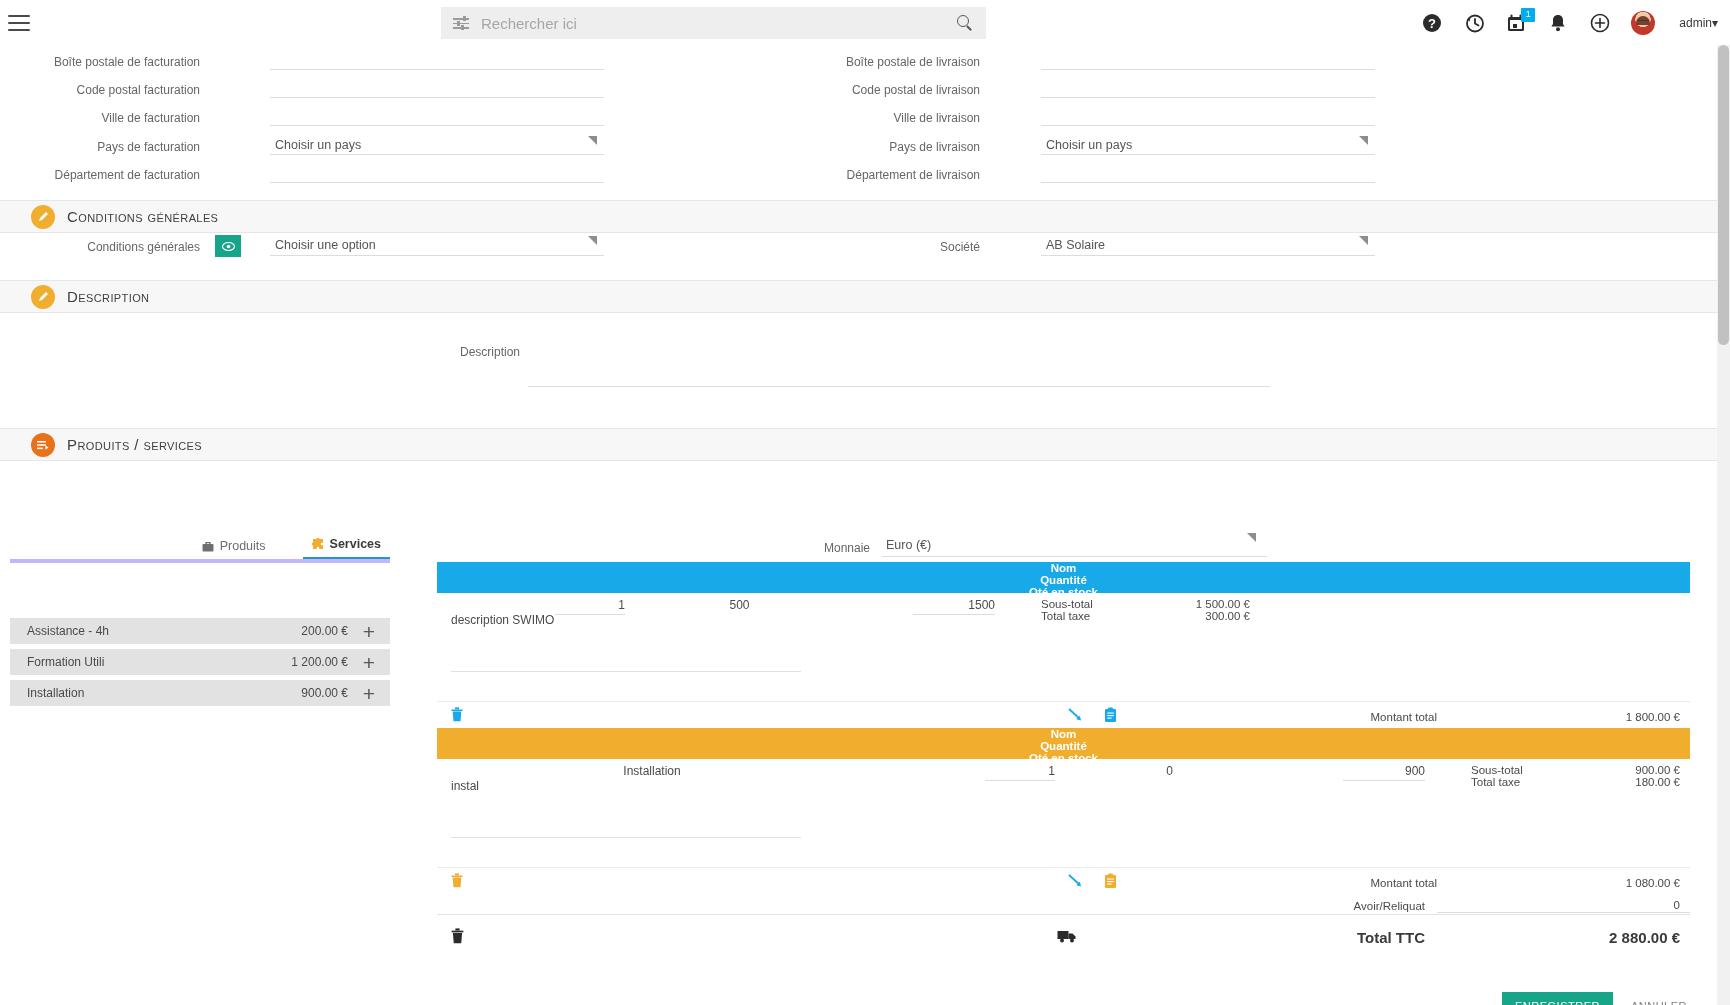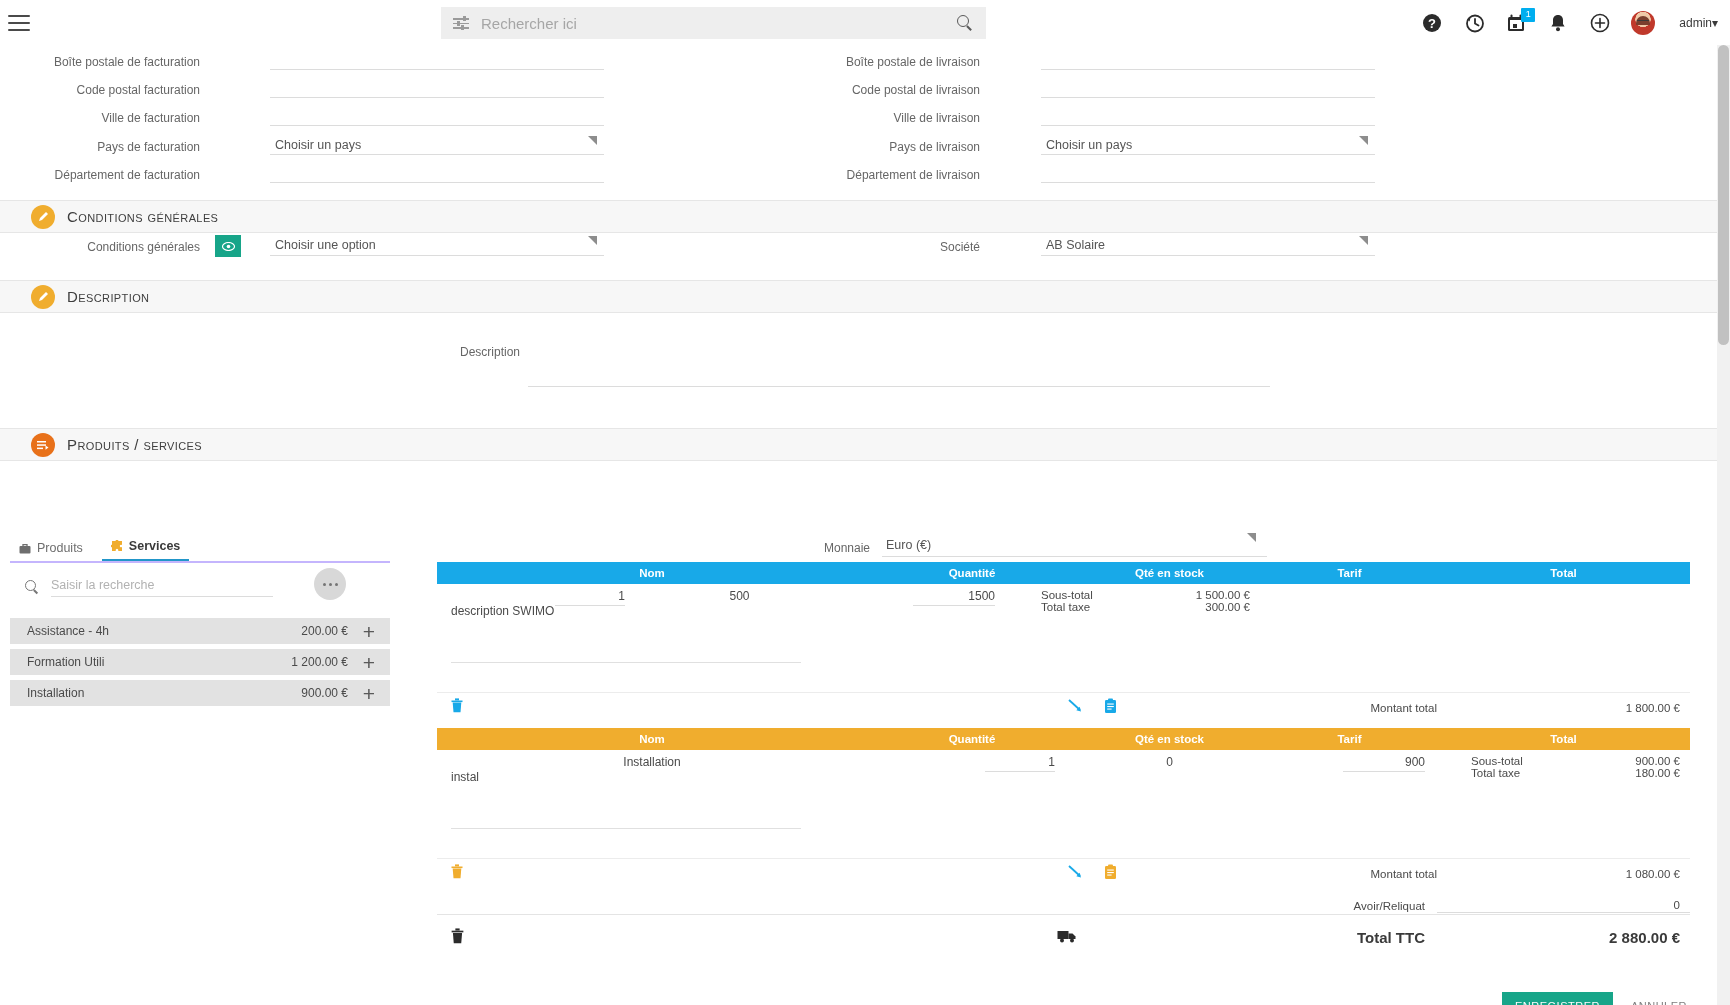--- a/index.html
+++ b/index.html
@@ -138,22 +138,23 @@
   .sect-ico.deep   { background: #e8711a; }
   .sect-title {
     font-size: 15px; color: #3e3e3e; letter-spacing: .4px;
     font-variant: small-caps; text-transform: lowercase;
   }
   .sect-title::first-letter { text-transform: uppercase; }
 
   
   .tabbar {
     position: absolute; left: 10px; top: 490px; width: 380px; height: 28px;
-    display: flex; align-items: flex-end; gap: 10px;
-    border-bottom: 2px solid #c4b5fd;
+    display: flex; align-items: flex-end; gap: 28px;
+    border-bottom: 4px solid #c4b5fd;
+    justify-content: flex-end;
   }
   .tab {
     display: flex; align-items: center; gap: 6px;
     padding: 3px 9px 6px 9px; font-size: 12.5px; color: #6e6e6e; cursor: pointer;
   }
   .tab.active { color: #3b3b3b; font-weight: bold; border-bottom: 2px solid #2196c9; }
 
   .srchrow {
     position: absolute; left: 25px; top: 527px; width: 355px; height: 30px;
     display: flex; align-items: center;
@@ -191,22 +192,22 @@
     width: 42px; display: flex; align-items: center; justify-content: center;
     font-size: 21px; color: #5a5a5a; line-height: 1; cursor: pointer;
   }
 
   
   .monnaie-row {
     position: absolute; left: 800px; top: 492px; width: 480px; height: 24px;
   }
   .tbl { position: absolute; left: 437px; width: 1253px; }
   .thead {
-    display: flex; height: 22px; align-items: center;
-    font-size: 11.5px; color: #fff; font-weight: bold;
+    display: flex; height: 31px; align-items: center;
+    font-size: 11.5px; color: #fff; font-weight: bold; flex-direction: column;
   }
   .thead.blue { background: #18a9e8; }
   .thead.orange { background: #f0ad2e; }
   .c-nom   { width: 430px; text-align: center; }
   .c-qte   { width: 210px; text-align: center; }
   .c-stock { width: 185px; text-align: center; }
   .c-tarif { width: 175px; text-align: center; }
   .c-total { width: 253px; text-align: center; }
 
   .tbody { background: #fff; position: relative; height: 108px; }
@@ -457,29 +458,20 @@
       <span>Produits</span>
     </div>
     <div class="tab active">
       <svg width="12" height="12" viewBox="0 0 12 12">
           <path d="M1 1 h4 a1.3 1.3 0 1 1 2 0 h4 v4 a1.3 1.3 0 1 0 0 2 v4 H7 a1.3 1.3 0 1 0 -2 0 H1 V7 a1.3 1.3 0 1 1 0 -2 Z" fill="#f0ad2e"></path>
         </svg>
       <span>Services</span>
     </div>
   </div>
 
-  <div class="srchrow">
-    <div class="srch-ico"></div>
-    <input type="text" placeholder="Saisir la recherche" style="">
-    <div class="dots-btn">
-      <i></i>
-        <i></i>
-        <i></i>
-    </div>
-  </div>
 
   <div class="svc-list">
     <div class="svc-item">
       <span class="svc-name">Assistance - 4h</span>
       <span class="svc-price">200.00 €</span>
       <span class="svc-plus">+</span>
     </div>
     <div class="svc-item">
       <span class="svc-name">Formation Utili</span>
       <span class="svc-price">1 200.00 €</span>

